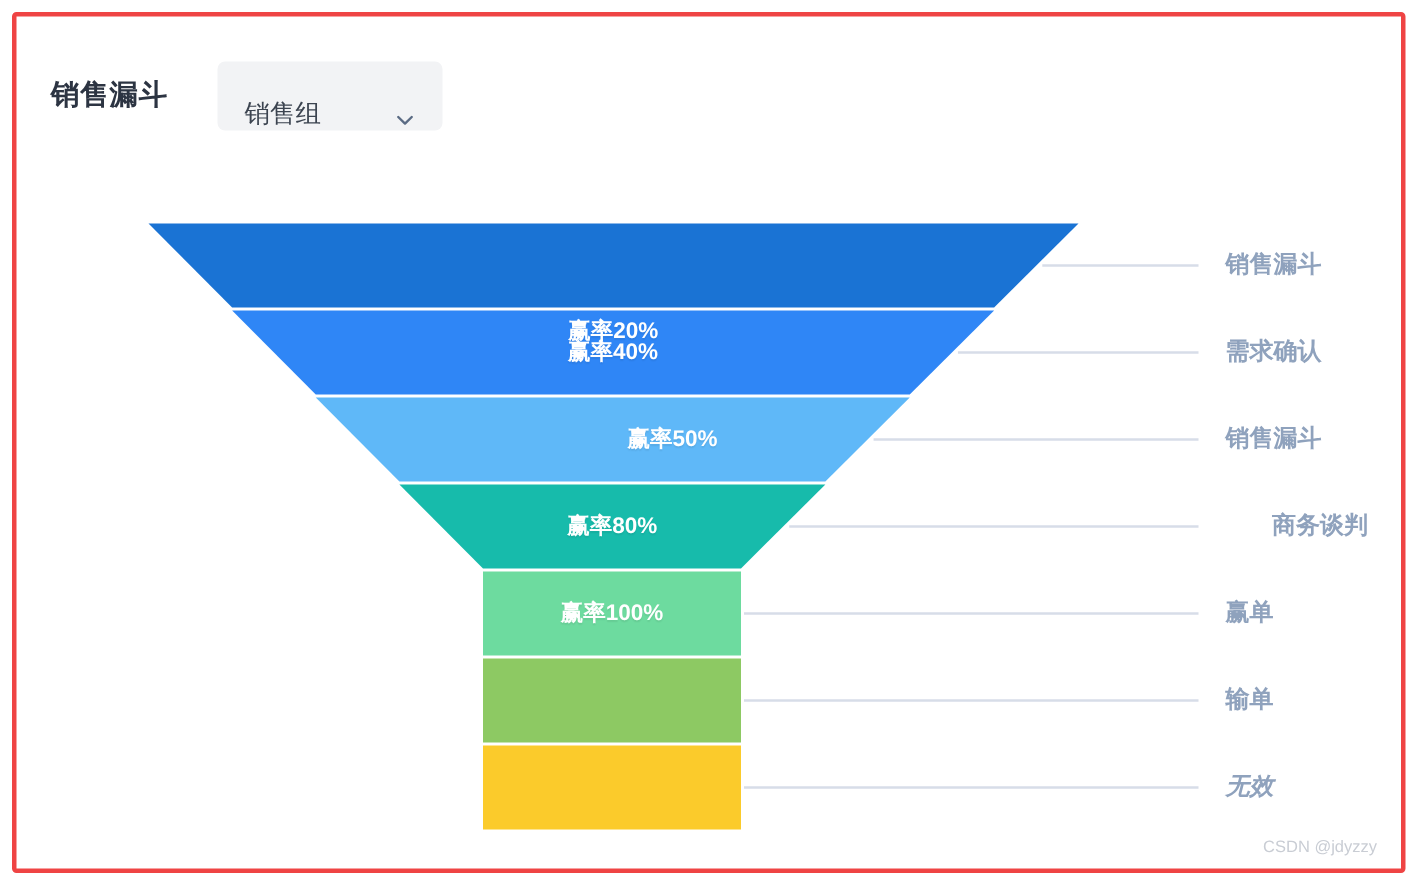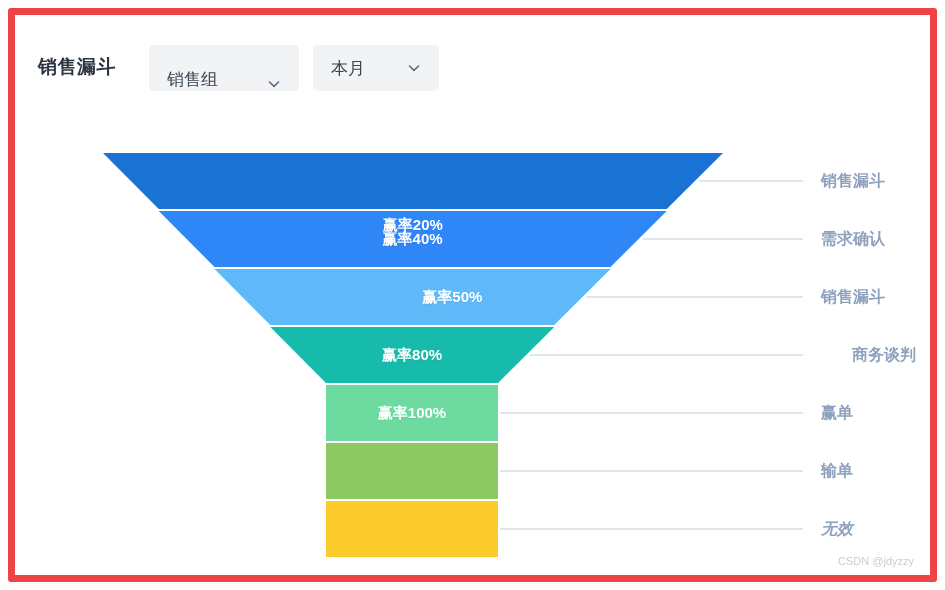--- a/index.html
+++ b/index.html
@@ -7,21 +7,21 @@
     width:945px;height:590px;
     background:#ffffff;
     font-family:"Liberation Sans","DejaVu Sans",sans-serif;
     overflow:hidden;
   }
   .card{
     position:absolute;
     left:8px;top:8px;
     width:929px;height:574px;
     background:#ffffff;
-    border:7px solid #ef4444;
+    border:3px solid #ef4444;
     border-radius:3px;
     box-sizing:border-box;
   }
   
   .header{
     position:absolute;left:0;top:0;
     width:100%;height:100px;
   }
   .page-title{
     position:absolute;
@@ -101,28 +101,20 @@
 
     <div class="select" id="sel-group">
       <span class="sel-text">销售组</span>
       <span class="chev">
         <svg width="14" height="14" viewBox="0 0 14 14">
             <path d="M2.5 5 L7 9.4 L11.5 5" fill="none" stroke="#5b6b84" stroke-width="1.6" stroke-linecap="round" stroke-linejoin="round"></path>
           </svg>
       </span>
     </div>
 
-    <div class="select" id="sel-range">
-      <span class="sel-text">本月</span>
-      <span class="chev">
-        <svg width="14" height="14" viewBox="0 0 14 14">
-            <path d="M2.5 5 L7 9.4 L11.5 5" fill="none" stroke="#5b6b84" stroke-width="1.6" stroke-linecap="round" stroke-linejoin="round"></path>
-          </svg>
-      </span>
-    </div>
   </div>
 
   <div class="chart">
     <svg class="funnel-svg" id="funnel-svg" width="929" height="474">
         <polygon points="88,38 708,38 651.75,94 143.75,94" fill="#1a73d4"></polygon>
         <line x1="683.875" y1="66" x2="788" y2="66" stroke="#d7dde8" stroke-width="1.6"></line>
         <polygon points="143.75,96 651.75,96 595.5,152 199.5,152" fill="#2f86f6"></polygon>
         <line x1="627.625" y1="124" x2="788" y2="124" stroke="#d7dde8" stroke-width="1.6"></line>
         <polygon points="199.5,154 595.5,154 539.25,210 255.25,210" fill="#5fb8f8"></polygon>
         <line x1="571.375" y1="182" x2="788" y2="182" stroke="#d7dde8" stroke-width="1.6"></line>

